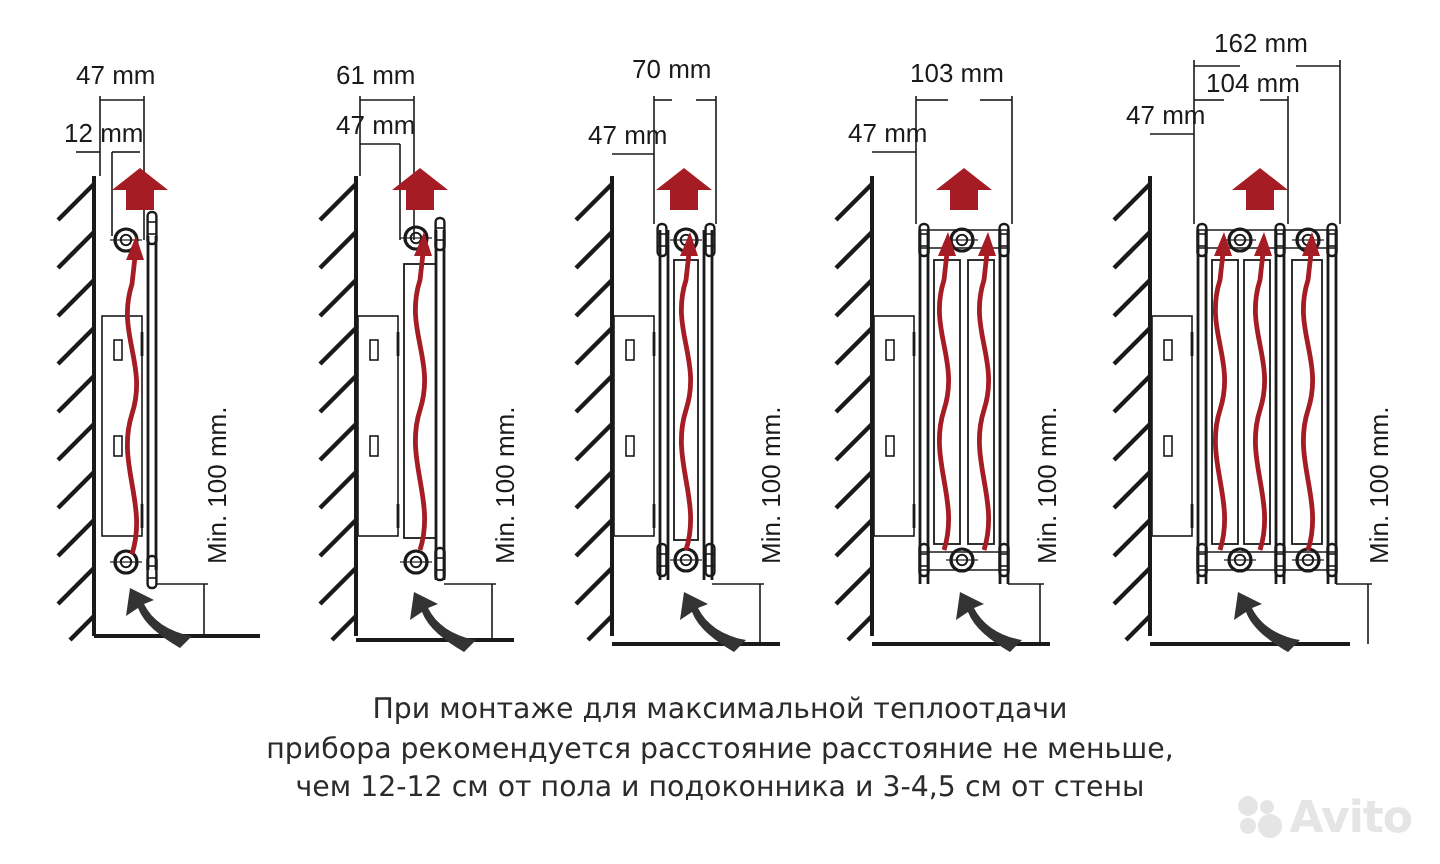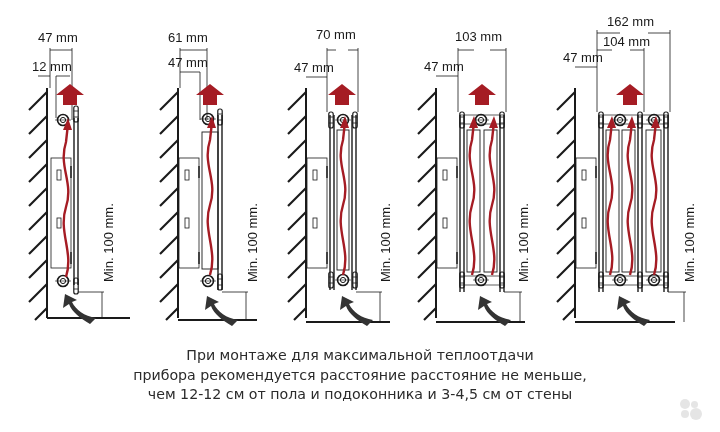--- a/index.html
+++ b/index.html
@@ -240,14 +240,14 @@
   <div>прибора рекомендуется расстояние расстояние не меньше,</div>
   <div>чем 12-12 см от пола и подоконника и 3-4,5 см от стены</div>
 </div>
 
 <div id="watermark">
   <span class="dots">
     <i style="left:0;top:0;width:10px;height:10px;"></i>
     <i style="left:11px;top:2px;width:7px;height:7px;"></i>
     <i style="left:1px;top:11px;width:8px;height:8px;"></i>
     <i style="left:10px;top:9px;width:12px;height:12px;"></i>
-  </span>
+  </span><span>Avito</span>
 </div>
 
 </body></html>

